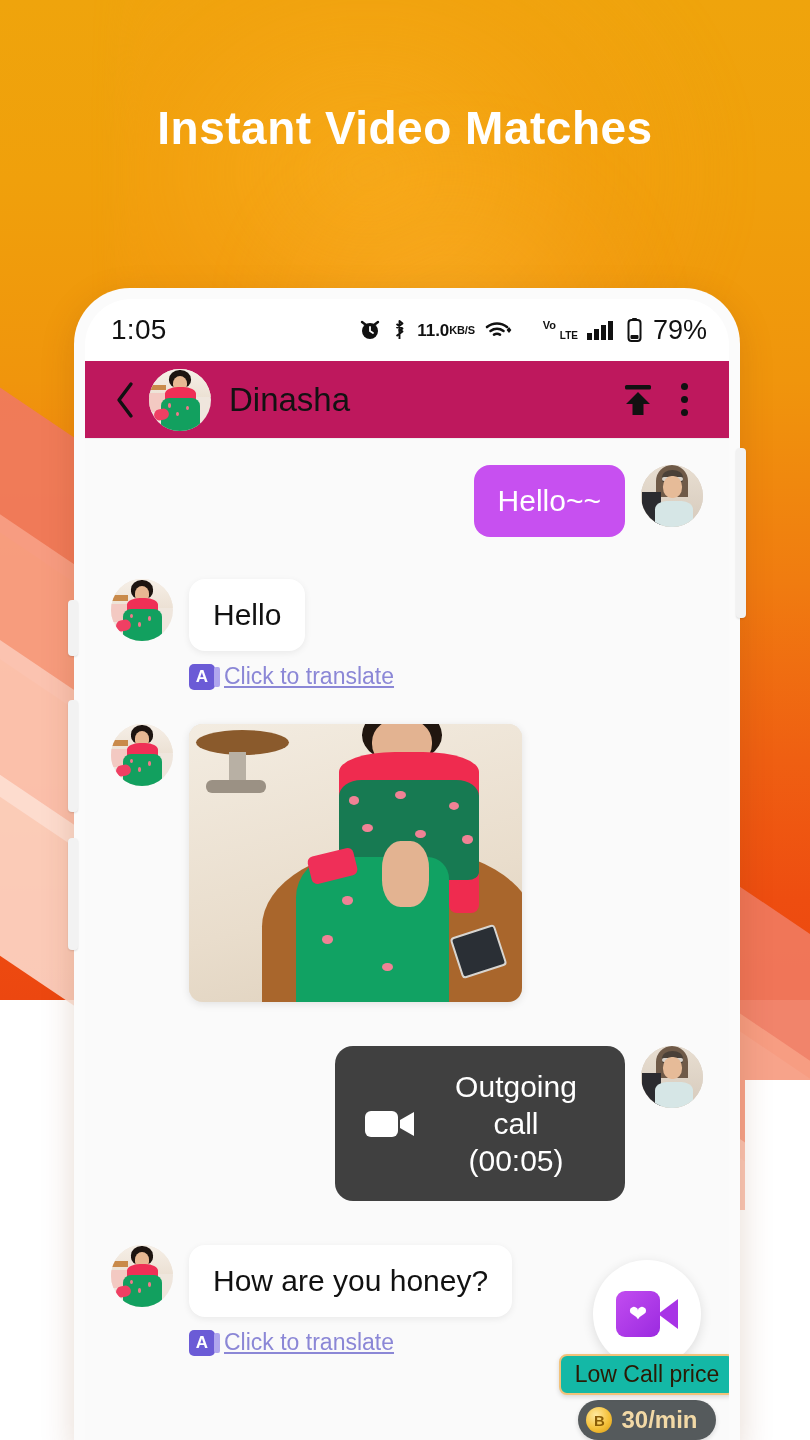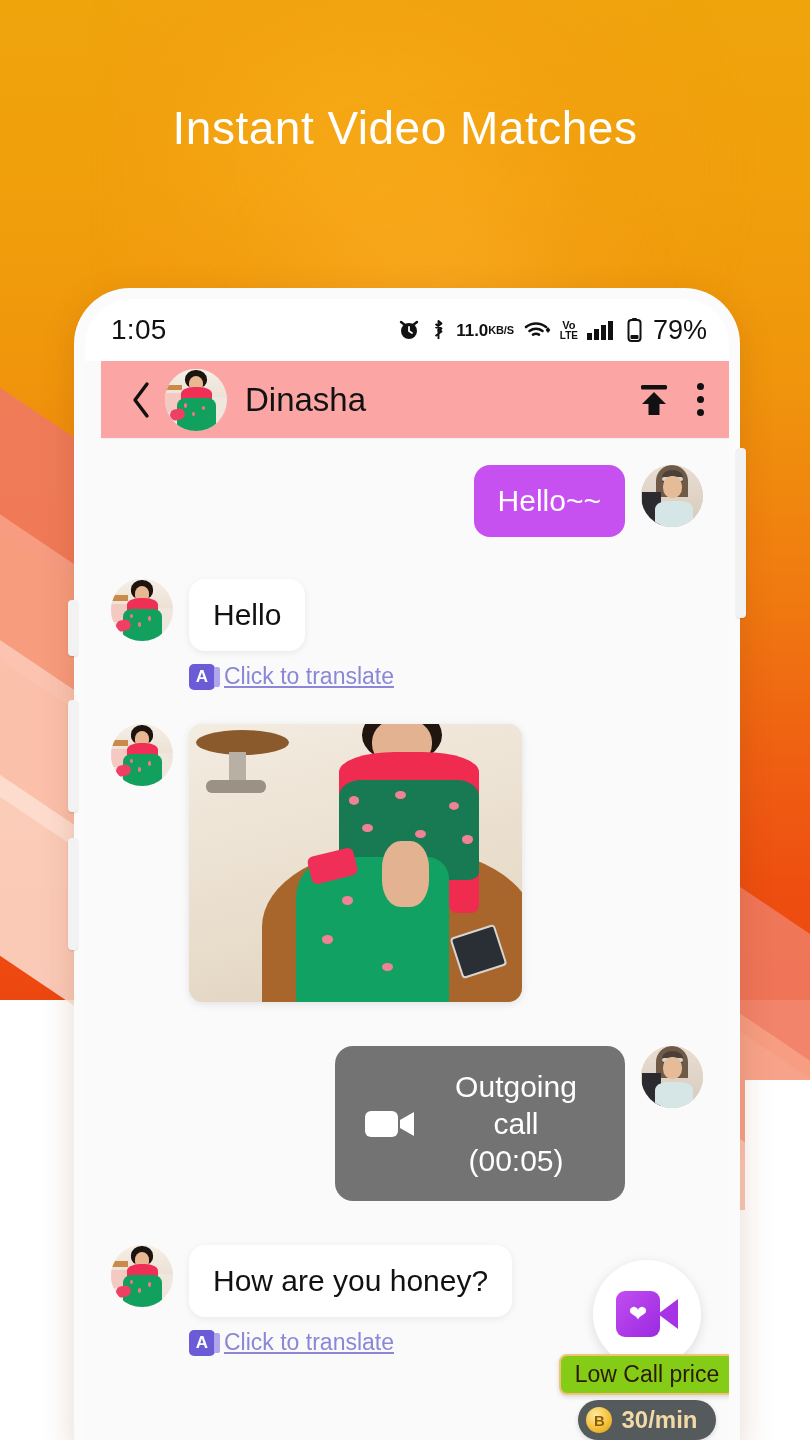--- a/index.html
+++ b/index.html
@@ -51,21 +51,21 @@
   #headline{position:absolute;left:0;top:86px;width:810px;text-align:center;z-index:4;}
   .title-script{
     font-family:"DejaVu Serif", serif;
     font-style:italic;font-weight:700;
     font-size:88px;line-height:96px;color:#ffffff;
     letter-spacing:1px;
     text-shadow:0 2px 10px rgba(150,70,0,.18);
   }
   .title-sub{
     font-family:"Liberation Sans", sans-serif;
-    font-weight:400;font-size:46px;line-height:56px;color:#ffffff;
+    font-weight:700;font-size:46px;line-height:56px;color:#ffffff;
     margin-top:14px;letter-spacing:.5px;
   }
 
   
   #phone{
     position:absolute;left:74px;top:288px;width:666px;height:1160px;
     background:#fbfbfb;
     border-radius:56px 56px 0 0;
     box-shadow:0 10px 34px rgba(120,50,0,.18);
     z-index:6;
@@ -87,26 +87,26 @@
     display:flex;align-items:center;justify-content:space-between;
     padding:0 22px 0 26px;box-sizing:border-box;
   }
   .sb-time{font-size:28px;font-weight:400;color:#111;letter-spacing:.3px;}
   .sb-right{display:flex;align-items:center;gap:9px;}
   .sb-net{display:flex;align-items:center;line-height:1;}
   .sb-net-v{font-size:17px;font-weight:600;color:#111;}
   .sb-net-u{font-size:11px;font-weight:600;color:#111;letter-spacing:-.2px;text-align:right;}
   .sb-volte{display:flex;flex-direction:column;align-items:center;line-height:1;}
   .sb-volte-a{font-size:11px;font-weight:700;color:#111;}
-  .sb-volte-b{font-size:10px;font-weight:700;color:#111;}
+  .sb-volte-b{font-size:10px;font-weight:700;color:#111;margin-left:39px;}
   .sb-batt{font-size:27px;font-weight:400;color:#111;margin-left:1px;}
 
   
   #appbar{
-    position:absolute;left:16px;top:62px;width:644px;height:78px;background:#fca5a5;
+    position:absolute;left:0;top:62px;width:644px;height:78px;background:#be185d;
     display:flex;align-items:center;padding:0 22px 0 20px;box-sizing:border-box;
     border-bottom:1px solid #efefef;
   }
   .back-btn{width:40px;height:44px;display:flex;align-items:center;justify-content:center;}
   .peer-avatar{width:62px;height:62px;border-radius:50%;overflow:hidden;margin-left:4px;flex:none;}
   .peer-name{font-size:33px;color:#121212;margin-left:18px;flex:1;}
   .abar-icon{width:46px;height:46px;display:flex;align-items:center;justify-content:center;}
   .dots{display:flex;flex-direction:column;gap:6px;align-items:center;}
   .dots i{width:7px;height:7px;border-radius:50%;background:#111;display:block;}
 
@@ -134,21 +134,21 @@
     background:#b0a6ee;border-radius:2px;
   }
   .tr-text{
     font-size:23px;color:#8b87d6;text-decoration:underline;
   }
   .photo-wrap{
     margin-left:16px;width:333px;height:278px;border-radius:14px;overflow:hidden;
     box-shadow:0 2px 9px rgba(0,0,0,.10);background:#e9e2d8;
   }
   .call-bub{
-    background:#737373;border-radius:18px;margin-right:16px;
+    background:#404040;border-radius:18px;margin-right:16px;
     display:flex;align-items:center;gap:22px;padding:22px 30px;box-sizing:border-box;
     width:290px;
   }
   .cam-ico{width:50px;height:34px;flex:none;}
   .call-txt{color:#fff;font-size:30px;line-height:37px;text-align:center;flex:1;}
 
   
   #fab{position:absolute;right:18px;bottom:8px;width:128px;z-index:9;display:flex;flex-direction:column;align-items:center;}
   .fab-circle{
     width:108px;height:108px;border-radius:50%;background:#ffffff;
@@ -163,21 +163,21 @@
     background:linear-gradient(135deg,#c24df0 0%,#9b2ae0 100%);
     display:flex;align-items:center;justify-content:center;
   }
   .fab-cam-lens{
     position:absolute;right:0;top:8px;width:0;height:0;
     border-top:15px solid transparent;border-bottom:15px solid transparent;
     border-right:20px solid #a833e6;
   }
   .heart{color:#fff;font-size:22px;line-height:1;}
   .badge-price{
-    margin-top:-14px;background:#84cc16;border:2px solid #f2c27a;border-radius:8px;
+    margin-top:-14px;background:#14b8a6;border:2px solid #f2c27a;border-radius:8px;
     padding:5px 14px;font-size:23px;color:#2b1a05;font-weight:400;white-space:nowrap;
     box-shadow:0 2px 5px rgba(0,0,0,.14);z-index:2;
   }
   .badge-coin{
     margin-top:5px;background:#555a5c;border-radius:22px;padding:6px 18px 6px 8px;
     display:flex;align-items:center;gap:9px;white-space:nowrap;
     box-shadow:0 2px 5px rgba(0,0,0,.14);
   }
   .coin{
     width:26px;height:26px;border-radius:50%;

